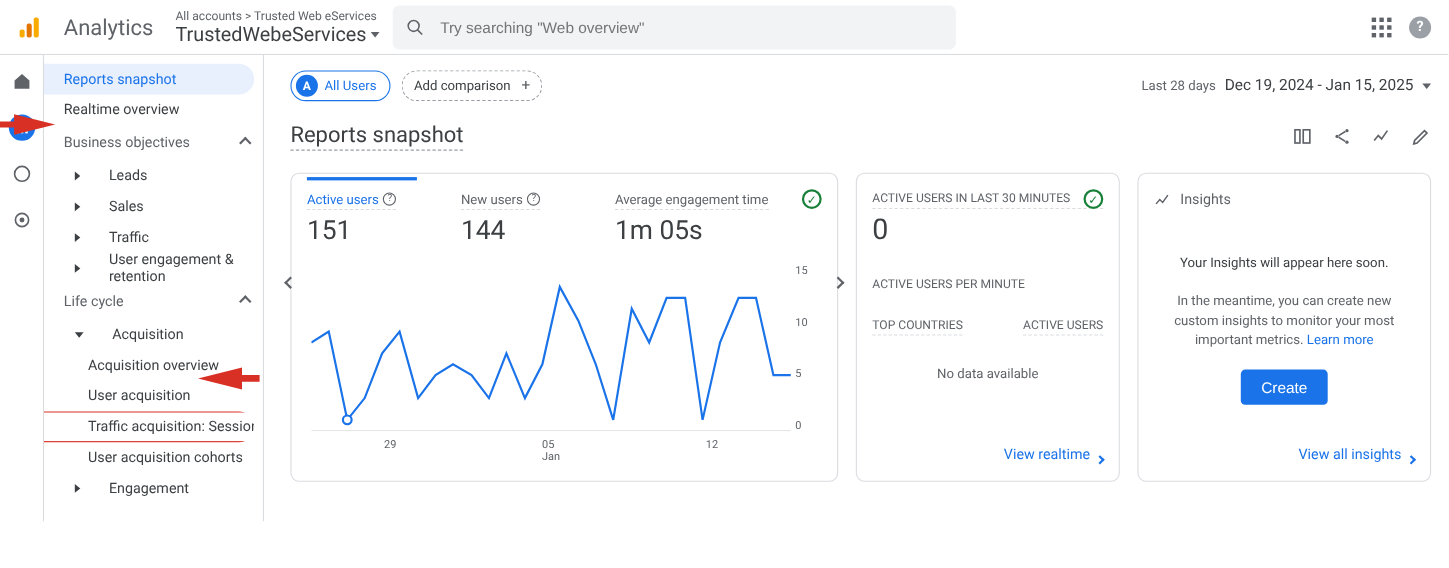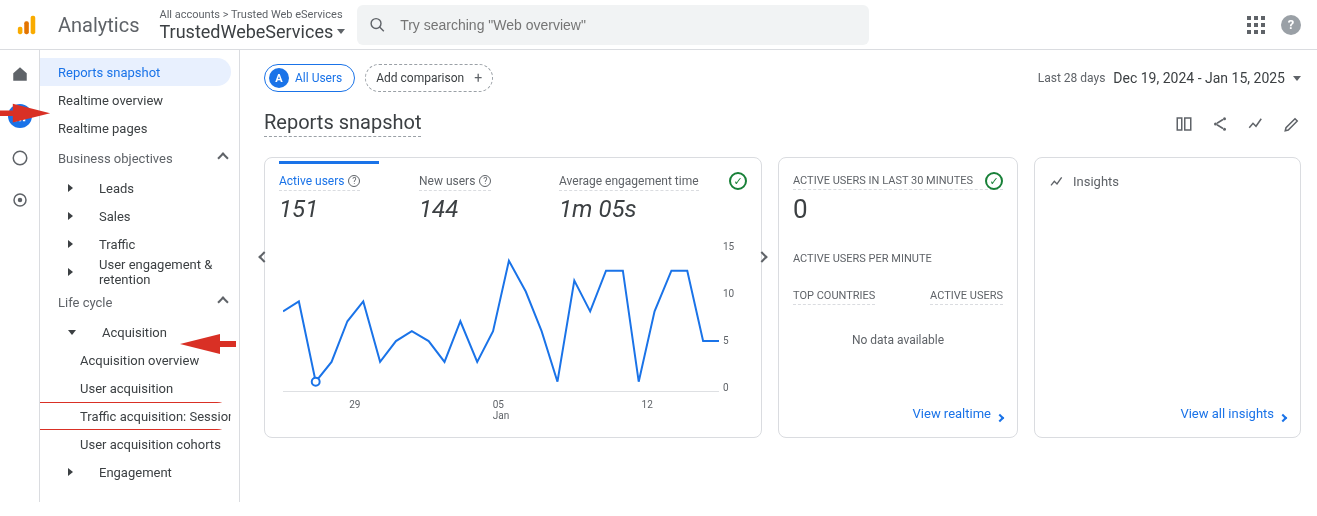--- a/index.html
+++ b/index.html
@@ -69,21 +69,21 @@
   .cards{display:flex;gap:16px;margin-top:20px;align-items:stretch;}
   .card{border:1px solid var(--border);border-radius:8px;padding:16px 14px;position:relative;}
   .card.main-card{flex:0 0 498px;}
   .card.mid-card{flex:0 0 240px;}
   .card.right-card{flex:1;}
   .metric-row{display:flex;gap:40px;}
   .metric{min-width:100px;}
   .metric.highlight .lbl{color:var(--blue);}
   .metric.highlight{border-top:3px solid var(--blue);padding-top:10px;margin-top:-13px;}
   .metric .lbl{font-size:12px;color:var(--muted);display:flex;gap:4px;align-items:center;border-bottom:1px dashed var(--border);padding-bottom:2px;width:fit-content;}
-  .metric .val{font-size:24px;color:var(--text);margin-top:4px;font-style:italic;}
+  .metric .val{font-size:24px;color:var(--text);margin-top:4px;}
   .qmark{width:12px;height:12px;border-radius:50%;border:1px solid var(--muted);color:var(--muted);font-size:9px;display:flex;align-items:center;justify-content:center;}
   .check-badge{position:absolute;right:14px;top:14px;width:18px;height:18px;border-radius:50%;border:2px solid var(--green);display:flex;align-items:center;justify-content:center;color:var(--green);font-size:11px;}
   .chart-zone{position:relative;height:180px;margin-top:18px;}
   .y-axis{position:absolute;right:0;top:0;bottom:28px;width:24px;display:flex;flex-direction:column;justify-content:space-between;align-items:flex-start;color:var(--muted);font-size:10px;}
   .x-axis{position:absolute;left:4px;right:28px;bottom:0;display:flex;justify-content:space-around;color:var(--muted);font-size:10px;}
   .chart-svg{position:absolute;left:4px;right:28px;top:0;bottom:28px;}
   .nav-arrow{position:absolute;top:90px;width:18px;height:18px;color:var(--muted);display:flex;align-items:center;justify-content:center;}
   .nav-arrow.left{left:-10px;} .nav-arrow.right{right:-10px;}
   .arrow-glyph{width:8px;height:8px;border-right:2px solid var(--muted);border-bottom:2px solid var(--muted);}
   .nav-arrow.left .arrow-glyph{transform:rotate(135deg);}
@@ -178,21 +178,20 @@
     </div>
 
     <svg class="rail-arrow" viewBox="0 0 60 24">
       <path d="M58 12 18 2v7H2v6h16v7z" fill="#d93025"></path>
     </svg>
   </div>
 
   <div class="nav">
     <div class="nav-item l1 sel">Reports snapshot</div>
     <div class="nav-item l1">Realtime overview</div>
-    <div class="nav-item l1">Realtime pages</div>
 
     <div class="nav-head">
       <span>Business objectives</span>
       <span class="chev"></span>
     </div>
     <div class="nav-item l2">
         <span class="tri right"></span>
         <span>Leads</span>
       </div>
     <div class="nav-item l2">
@@ -349,20 +348,27 @@
         </div>
       </div>
 
       <div class="card right-card">
         <div class="ins-head">
           <svg width="16" height="16" viewBox="0 0 24 24">
               <path d="M3 17l5-6 4 4 7-10" fill="none" stroke="#5f6368" stroke-width="2"></path>
             </svg>
           <span>Insights</span>
         </div>
+        <div class="ins-body">
+          <div><b>Your Insights will appear here soon.</b></div>
+          <div style="margin-top:16px;">
+            <span>In the meantime, you can create new custom insights to monitor your most important metrics. </span><a href="#">Learn more</a>
+          </div>
+          <button class="create-btn">Create</button>
+        </div>
         <div class="card-foot">
           <span class="link-btn">
             <span>View all insights</span>
             <span class="arrow-glyph"></span>
           </span>
         </div>
       </div>
     </div>
   </div>
 </div>

